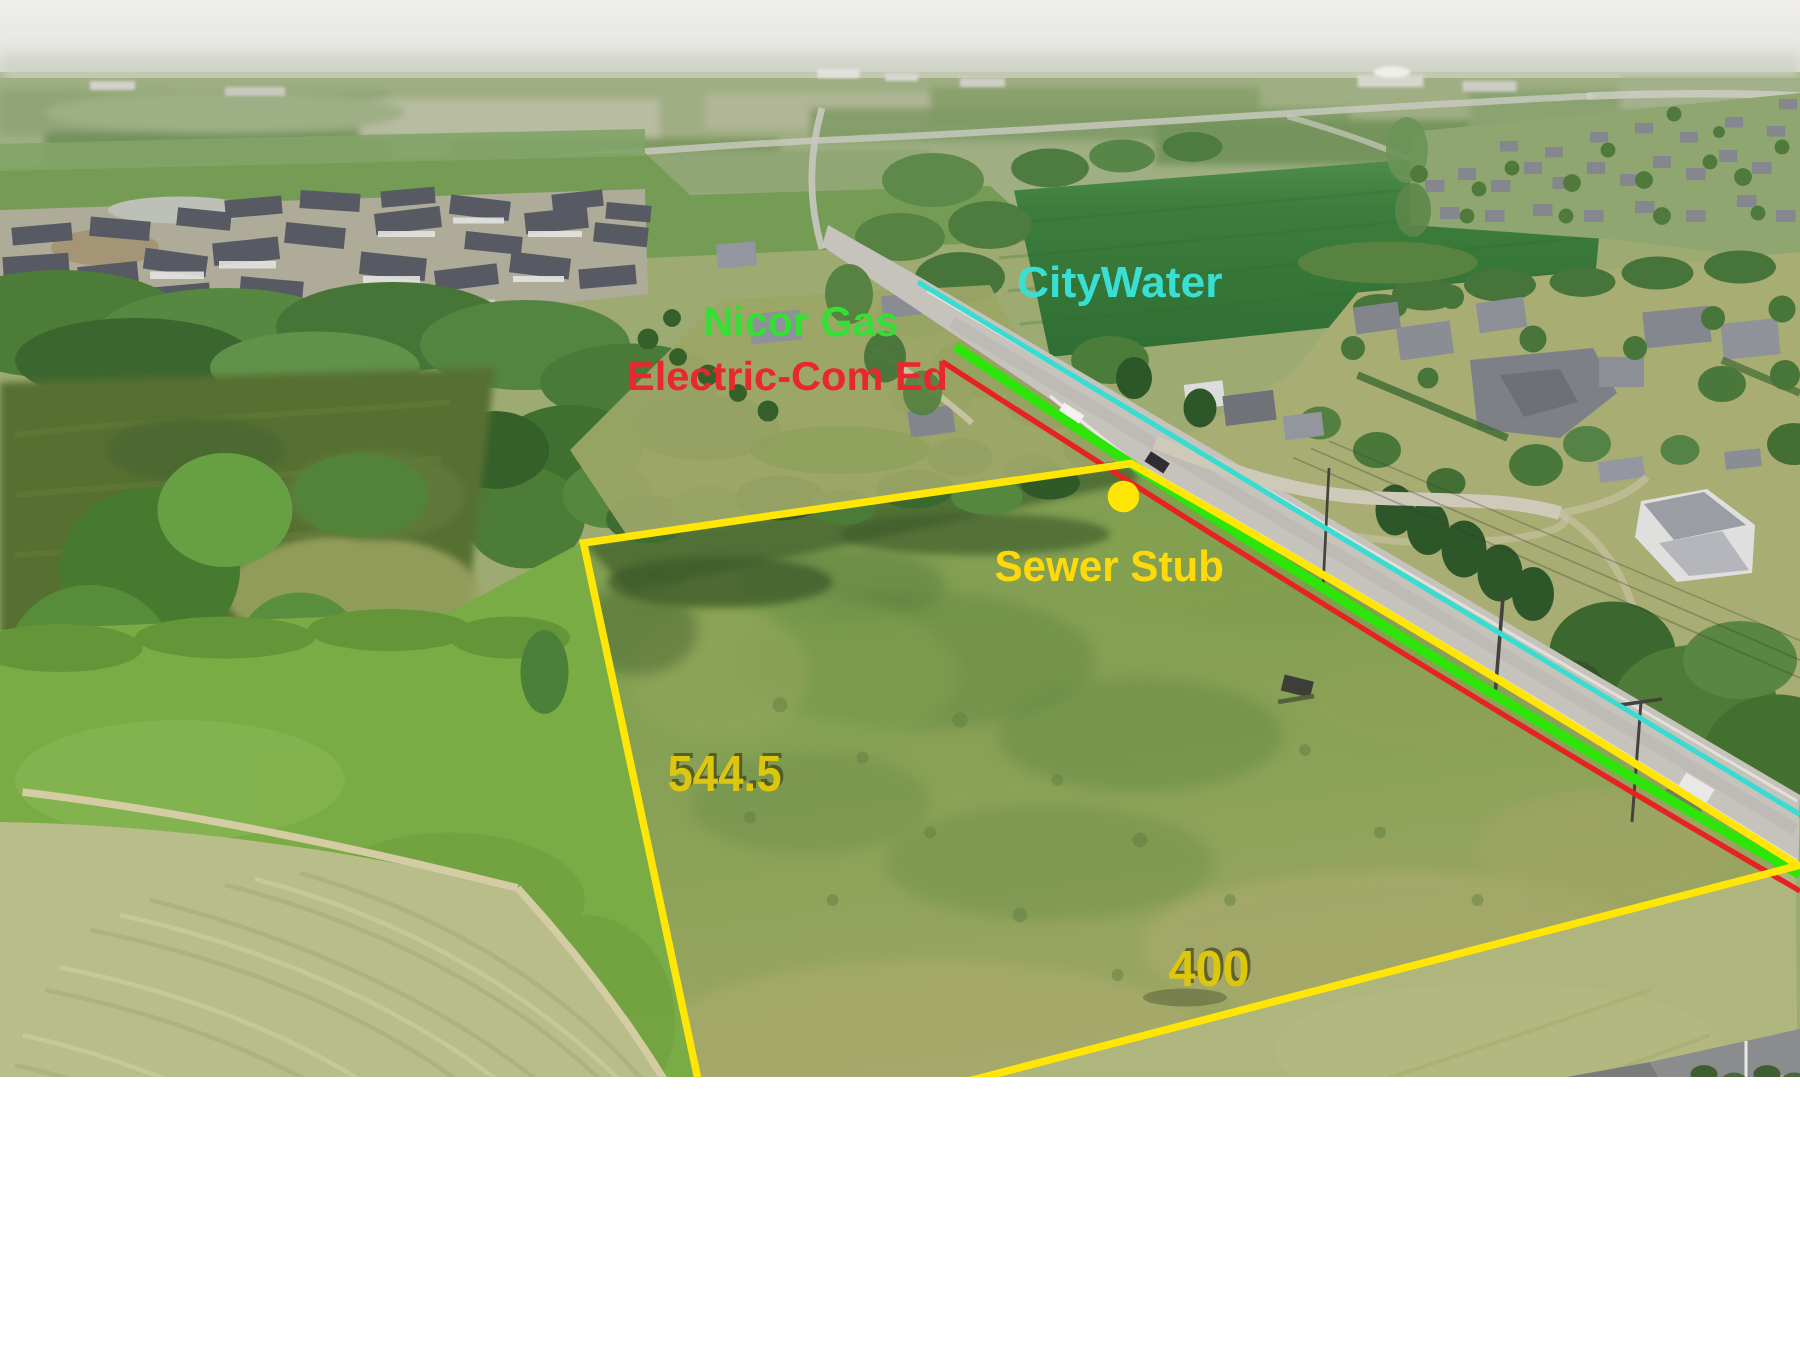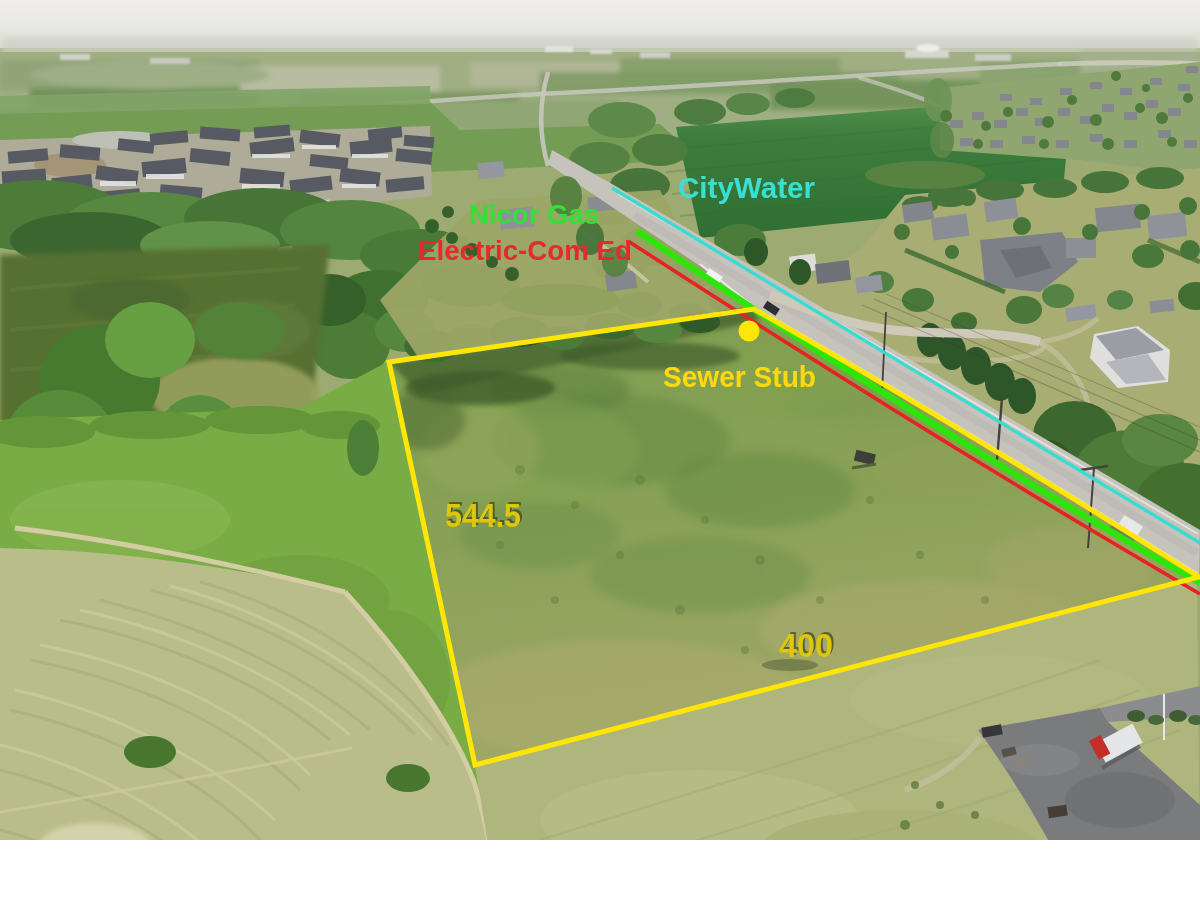--- a/index.html
+++ b/index.html
@@ -1,17 +1,17 @@
 <!DOCTYPE html>
 <html><head>
 <meta charset="utf-8">
 <title>Aerial parcel</title>
 <style>
 html,body{margin:0;padding:0;background:#ffffff;}
-#stage{width:1200px;height:840px;overflow:hidden;position:relative;font-family:"Liberation Sans",sans-serif;}
+#stage{width:1200px;height:718px;overflow:hidden;position:relative;font-family:"Liberation Sans",sans-serif;}
 svg{display:block;}
 </style>
 </head>
 <body>
 <div id="stage">
 <svg width="1200" height="900" viewBox="0 0 1200 900" xmlns="http://www.w3.org/2000/svg">
 <defs>
 <linearGradient id="sky" x1="0" y1="0" x2="0" y2="1">
 <stop offset="0" stop-color="#efeeec"></stop>
 <stop offset="0.7" stop-color="#e4e4de"></stop>

